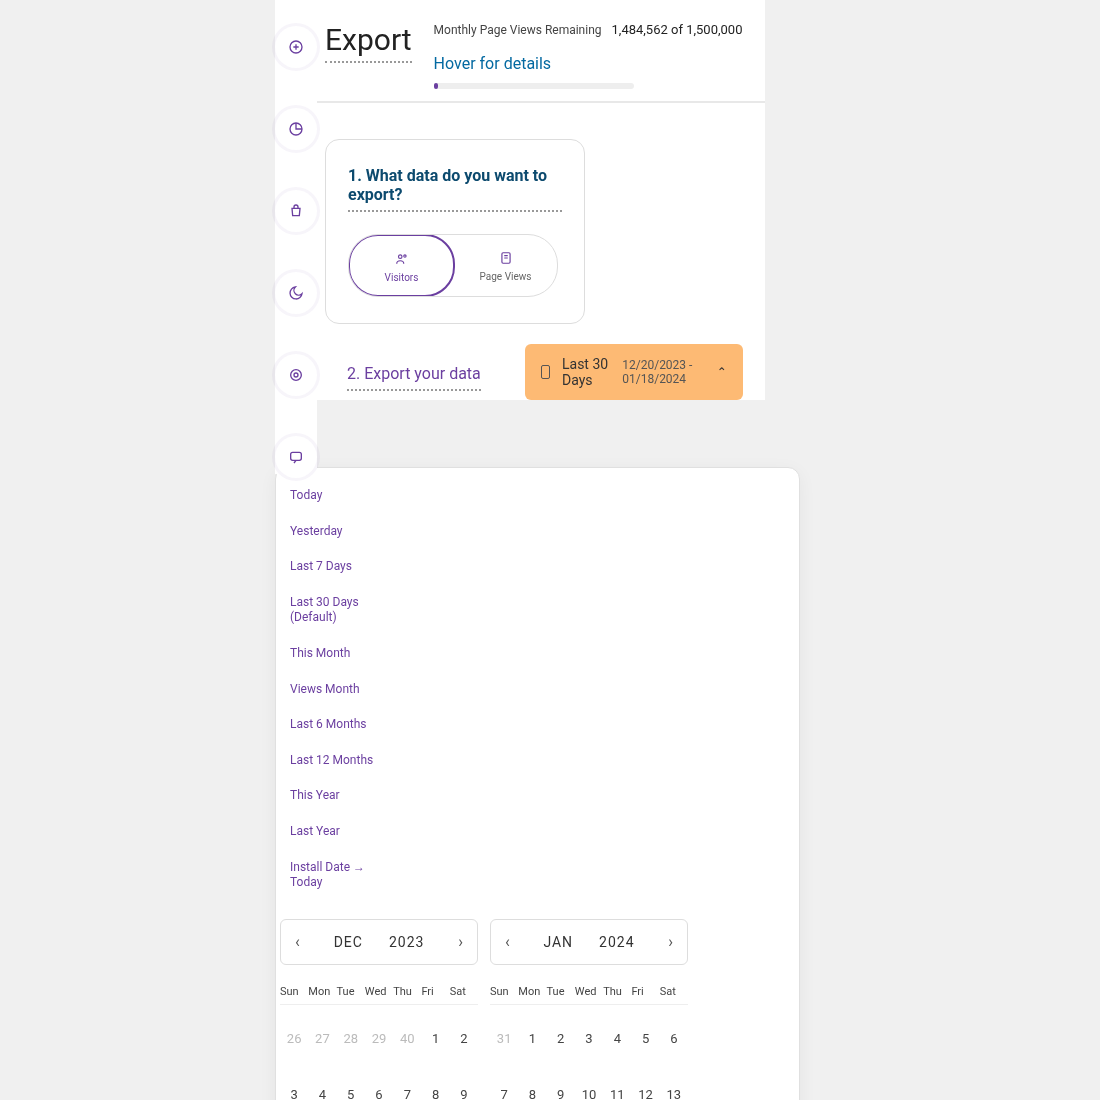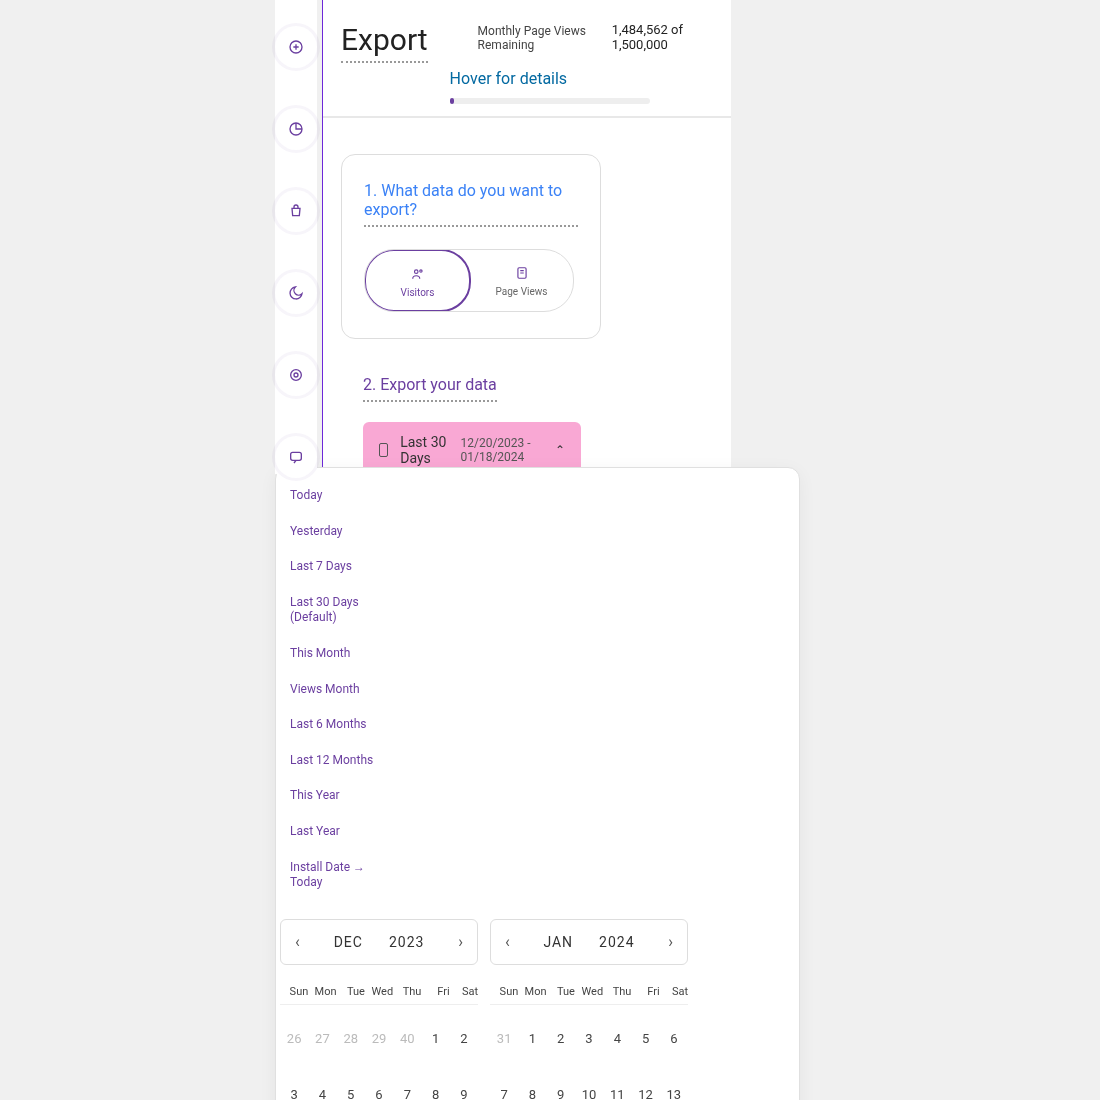--- a/index.html
+++ b/index.html
@@ -37,49 +37,48 @@
   .rail-icon::after{
     content:"";
     position:absolute;
     inset:-4px;
     border-radius:50%;
     box-shadow: 0 0 0 3px rgba(107,63,160,0.05);
   }
   .rail-icon svg { width: 16px; height: 16px; }
   .main-col {
     position: absolute;
-    left: 322px;
+    left: 304px;
     top: 0;
     right: 0;
-    width: 409px;
+    width: 461px;
     background: #fff;
-    border-left: 1px solid #6d28d9;
+    border-left: 3px solid #6d28d9;
   }
   .hdr {
     display: flex;
     align-items: flex-start;
     padding: 22px 18px 12px 18px;
     gap: 22px;
     border-bottom: 2px solid #e8e8e8;
   }
   .page-title {
     font-size: 30px;
     font-weight: 400;
     color: #222;
     border-bottom: 2px dotted #999;
     padding-bottom: 4px;
   }
   .quota {
     flex: 1;
   }
   .quota-top {
     display: flex;
-    align-items: flex-end;
-    gap: 4px;
-    margin-left: 28px;
+    align-items: center;
+    gap: 10px;
   }
   .quota-label { font-size: 12px; color: #444; }
   .quota-value { font-size: 13px; color: #222; }
   .hover-details { font-size: 16px; color: #0369a1; margin-top: 17px; }
   .quota-bar {
     margin-top: 10px;
     height: 6px;
     width: 200px;
     background: #eee;
     border-radius: 3px;
@@ -94,23 +93,23 @@
     border-radius:3px;
   }
   .card {
     margin: 36px 18px 0 18px;
     border: 1px solid #ddd;
     border-radius: 14px;
     padding: 26px 22px;
     width: 260px;
   }
   .step-heading {
-    color: #3b82f6;
+    color: #0c4a6e;
     font-size: 16px;
-    font-weight: 400;
+    font-weight: 700;
     border-bottom: 2px dotted #999;
     padding-bottom: 6px;
     display: inline-block;
     margin-bottom: 22px;
   }
   .seg-group {
     display: flex;
     border: 1px solid #ddd;
     border-radius: 30px;
     overflow: hidden;
@@ -135,21 +134,21 @@
     color: #6b3fa0;
     font-size: 16px;
     font-weight: 400;
     border-bottom: 2px dotted #999;
     padding-bottom: 6px;
     display: inline-block;
     margin: 36px 0 0 40px;
   }
   .date-trigger {
     margin: 20px 0 0 40px;
-    background: #f9a8d4;
+    background: #fdba74;
     border-radius: 6px;
     padding: 12px 16px;
     display: inline-flex;
     align-items: center;
     gap: 12px;
     font-size: 14px;
     color: #333;
     width: 218px;
     cursor: pointer;
   }
@@ -205,21 +204,21 @@
   .cal-nav {
     font-size: 16px;
     color: #555;
     cursor: pointer;
     padding: 4px;
   }
   .cal-my { font-size: 14px; color: #333; letter-spacing: 1px; display:flex; gap:26px; }
   .dow-row, .wk-row {
     display: grid;
     grid-template-columns: repeat(7, 1fr);
-    text-align: right;
+    text-align: left;
   }
   .dow-row div { font-size: 11px; color: #444; padding: 6px 0; border-bottom:1px solid #eee;}
   .wk-row { margin-top: 12px; }
   .day {
     font-size: 13px;
     color: #444;
     height: 44px;
     display: flex;
     align-items: center;
     justify-content: center;

